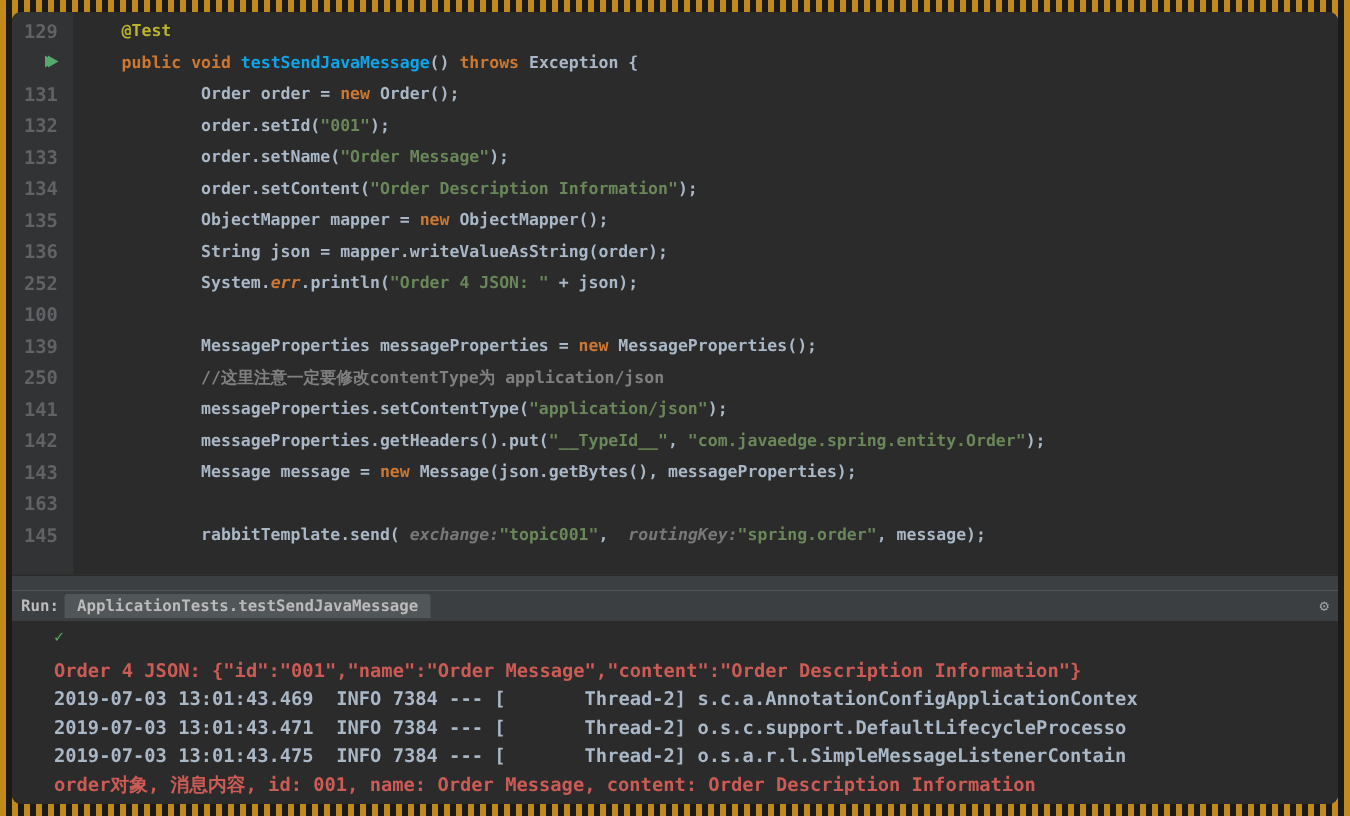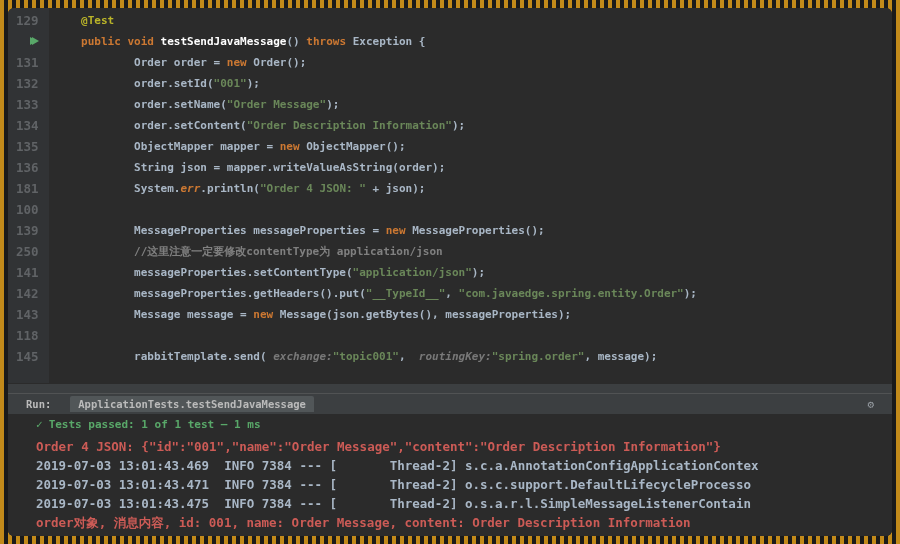--- a/index.html
+++ b/index.html
@@ -41,21 +41,21 @@
     background: #2b2b2b;
     color: #a9b7c6;
     font-size: 11px;
     line-height: 21px;
     padding: 2px 6px 0 6px;
     white-space: pre;
     overflow-x: auto;
   }
   .tok-ann { color: #bbb529; }
   .tok-kw  { color: #cc7832; }
-  .tok-fn  { color: #ffffff; margin-top: 35px; }
+  .tok-fn  { color: #0ea5e9; margin-top: 35px; }
   .tok-str { color: #6a8759; }
   .tok-cmt { color: #808080; }
   .tok-hint{ color: #787878; font-style: italic; }
   .tok-err { color: #cc7832; font-style: italic; }
   .run-icon {
     display: inline-block;
     width: 0; height: 0;
     border-left: 7px solid #59a869;
     border-top: 4px solid transparent;
     border-bottom: 4px solid transparent;
@@ -76,24 +76,24 @@
     border-top: 1px solid #515354;
     display: flex;
     flex-direction: column;
   }
   .run-tabs {
     background: #3c3f41;
     font-size: 10.5px;
     color: #bbb;
     display: flex;
     align-items: center;
-    padding: 0 18px;
+    padding: 0 6px;
     height: 20px;
   }
-  .run-tab { padding: 2px 8px; background: #515658; border-radius: 2px 2px 0 0; margin-left: 19px; }
+  .run-tab { padding: 2px 8px; background: #515658; border-radius: 2px 2px 0 0; margin-left: 4px; }
   .run-status {
     background: #2b2b2b;
     color: #59a869;
     font-size: 11px;
     padding: 4px 28px;
     display: flex;
     align-items: center;
     gap: 6px;
   }
   .check-icon::before { content: "✓"; color: #59a869; font-weight: bold; }
@@ -126,41 +126,40 @@
   <div class="editor-area">
     <div class="gutter" id="gutter">
         <span class="ln">129</span>
         <span class="ln"><span class="run-icon"></span><span class="run-icon overlap"></span></span>
         <span class="ln">131</span>
         <span class="ln">132</span>
         <span class="ln">133</span>
         <span class="ln">134</span>
         <span class="ln">135</span>
         <span class="ln">136</span>
-        <span class="ln">181</span>
+        <span class="ln">252</span>
         <span class="ln">100</span>
         <span class="ln">139</span>
         <span class="ln">250</span>
         <span class="ln">141</span>
         <span class="ln">142</span>
         <span class="ln">143</span>
-        <span class="ln">118</span>
+        <span class="ln">163</span>
         <span class="ln">145</span>
       </div>
     <div class="code" id="code"><div>    <span class="tok-ann">@Test</span></div><div>    <span class="tok-kw">public </span><span class="tok-kw">void </span><span class="tok-fn">testSendJavaMessage</span><span>() </span><span class="tok-kw">throws </span><span>Exception {</span></div><div>        <span>    Order order = </span><span class="tok-kw">new </span><span>Order();</span></div><div>        <span>    order.setId(</span><span class="tok-str">"001"</span><span>);</span></div><div>        <span>    order.setName(</span><span class="tok-str">"Order Message"</span><span>);</span></div><div>        <span>    order.setContent(</span><span class="tok-str">"Order Description Information"</span><span>);</span></div><div>        <span>    ObjectMapper mapper = </span><span class="tok-kw">new </span><span>ObjectMapper();</span></div><div>        <span>    String json = mapper.writeValueAsString(order);</span></div><div>        <span>    System.</span><span class="tok-err">err</span><span>.println(</span><span class="tok-str">"Order 4 JSON: "</span><span> + json);</span></div><div>        </div><div>        <span>    MessageProperties messageProperties = </span><span class="tok-kw">new </span><span>MessageProperties();</span></div><div>        <span class="tok-cmt">    //这里注意一定要修改contentType为 application/json</span></div><div>        <span>    messageProperties.setContentType(</span><span class="tok-str">"application/json"</span><span>);</span></div><div>        <span>    messageProperties.getHeaders().put(</span><span class="tok-str">"__TypeId__"</span><span>, </span><span class="tok-str">"com.javaedge.spring.entity.Order"</span><span>);</span></div><div>        <span>    Message message = </span><span class="tok-kw">new </span><span>Message(json.getBytes(), messageProperties);</span></div><div>        </div><div>        <span>    rabbitTemplate.send( </span><span class="tok-hint">exchange:</span><span class="tok-str">"topic001"</span><span>,  </span><span class="tok-hint">routingKey:</span><span class="tok-str">"spring.order"</span><span>, message);</span></div></div>
   </div>
   <div class="scrollbar-h"></div>
 
 
   <div class="run-panel">
     <div class="run-tabs">
       <span>Run:</span>
       <span class="run-tab">ApplicationTests.testSendJavaMessage</span>
       <span class="gear">⚙</span>
     </div>
     <div class="run-status">
       <span class="check-icon"></span>
-      <span>Tests passed: 1 of 1 test – 1 ms</span>
     </div>
     <div class="console" id="console"><div class="out-err">Order 4 JSON: {"id":"001","name":"Order Message","content":"Order Description Information"}</div><div class="out-info">2019-07-03 13:01:43.469  INFO 7384 --- [       Thread-2] s.c.a.AnnotationConfigApplicationContex</div><div class="out-info">2019-07-03 13:01:43.471  INFO 7384 --- [       Thread-2] o.s.c.support.DefaultLifecycleProcesso</div><div class="out-info">2019-07-03 13:01:43.475  INFO 7384 --- [       Thread-2] o.s.a.r.l.SimpleMessageListenerContain</div><div class="out-err">order对象, 消息内容, id: 001, name: Order Message, content: Order Description Information</div></div>
   </div>
 
 </div>
 
 </body></html>

